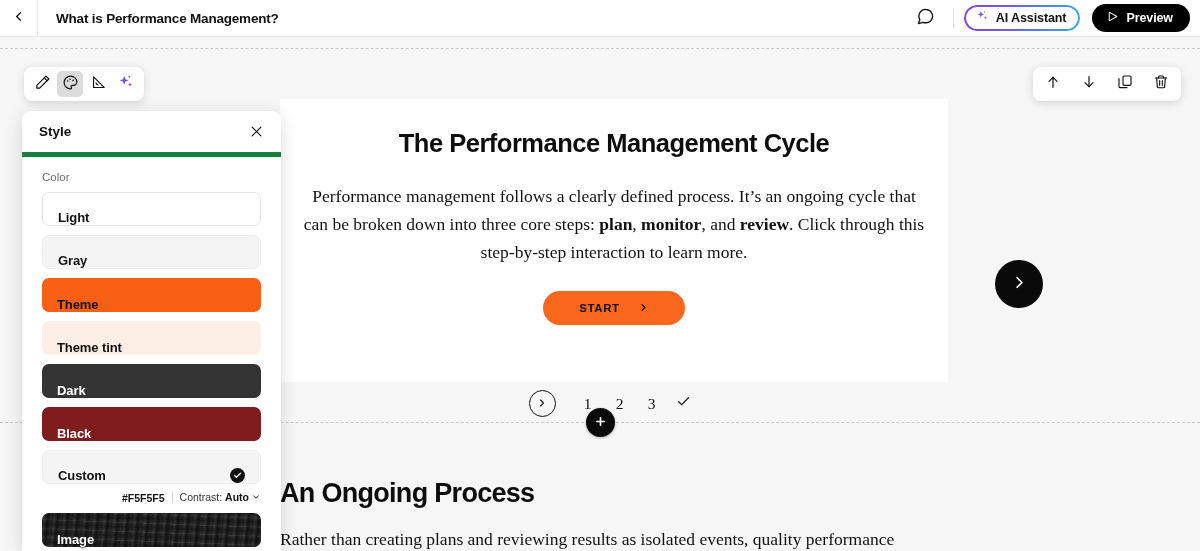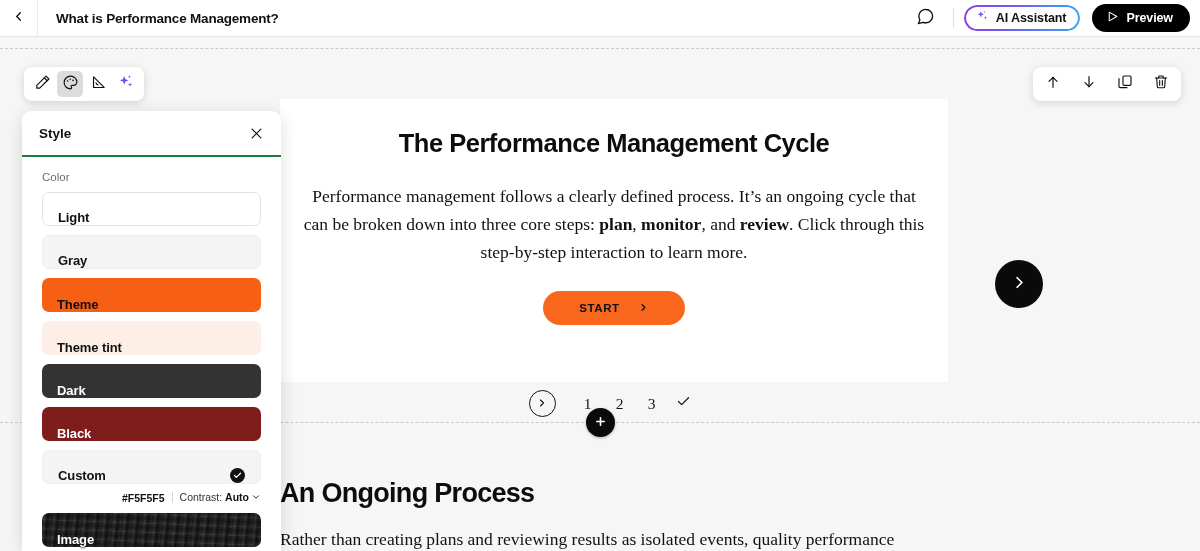--- a/index.html
+++ b/index.html
@@ -86,21 +86,21 @@
 
   
   .style-panel {
     position: absolute; left: 22px; top: 111px; width: 259px; height: 440px;
     background: #fff; border-radius: 9px 9px 0 0;
     box-shadow: 0 4px 18px rgba(0,0,0,.14); z-index: 35;
     display: flex; flex-direction: column; overflow: hidden;
   }
   .style-head {
     height: 46px; flex: 0 0 46px; display: flex; align-items: center;
-    padding: 0 17px; border-bottom: 2px solid #15803d;
+    padding: 0 17px; border-bottom: 5px solid #15803d;
   }
   .style-head .title { font-size: 13.5px; font-weight: bold; }
   .style-head .close { margin-left: auto; cursor: pointer; line-height: 0; }
   .style-body { flex: 1; padding: 14px 20px 0 20px; overflow: hidden; }
   .section-label { font-size: 11.5px; color: #6e6e6e; margin-bottom: 9px; }
   .swatch {
     height: 34px; border-radius: 7px; display: flex; align-items: flex-end;
     padding: 0 15px; margin-bottom: 9px; font-size: 13px; font-weight: bold;
     cursor: pointer; position: relative; letter-spacing: -0.1px;
   }

